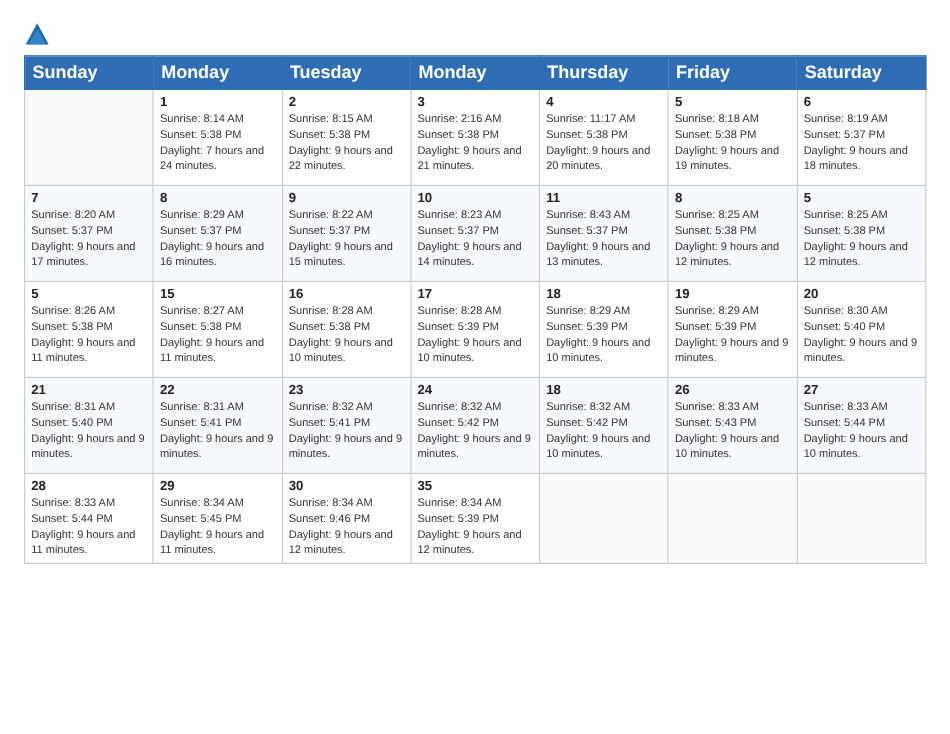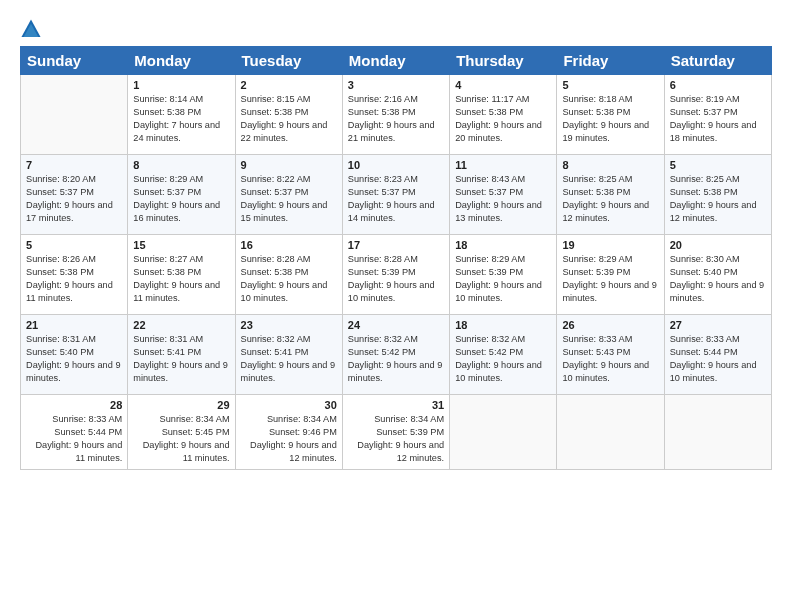--- a/index.html
+++ b/index.html
@@ -85,21 +85,20 @@
     .day-info {
       font-size: 9.2px;
       color: #333;
       line-height: 1.4;
     }
     .empty-cell {
       background: #f9f9f9 !important;
     }
     .last-row td {
       height: 68px;
-      text-align: right;
     }
   </style>
 </head>
 <body>
 
 <div class="page">
   <div class="header">
     <div class="logo">
       <svg class="logo-icon" viewBox="0 0 30 30">
         <polygon points="15,2 28,26 2,26" fill="#1a6ab1"></polygon>
@@ -373,21 +372,21 @@
       </td>
           <td>
         <span class="day-num">30</span>
         <div class="day-info">
           <span>Sunrise: 8:34 AM</span><br>
           <span>Sunset: 9:46 PM</span><br>
           <span>Daylight: 9 hours and 12 minutes.</span>
         </div>
       </td>
           <td>
-        <span class="day-num">31</span>
+        <span class="day-num">35</span>
         <div class="day-info">
           <span>Sunrise: 8:34 AM</span><br>
           <span>Sunset: 5:39 PM</span><br>
           <span>Daylight: 9 hours and 12 minutes.</span>
         </div>
       </td>
           <td class="empty-cell"></td>
           <td class="empty-cell"></td>
           <td class="empty-cell"></td>
         </tr>

